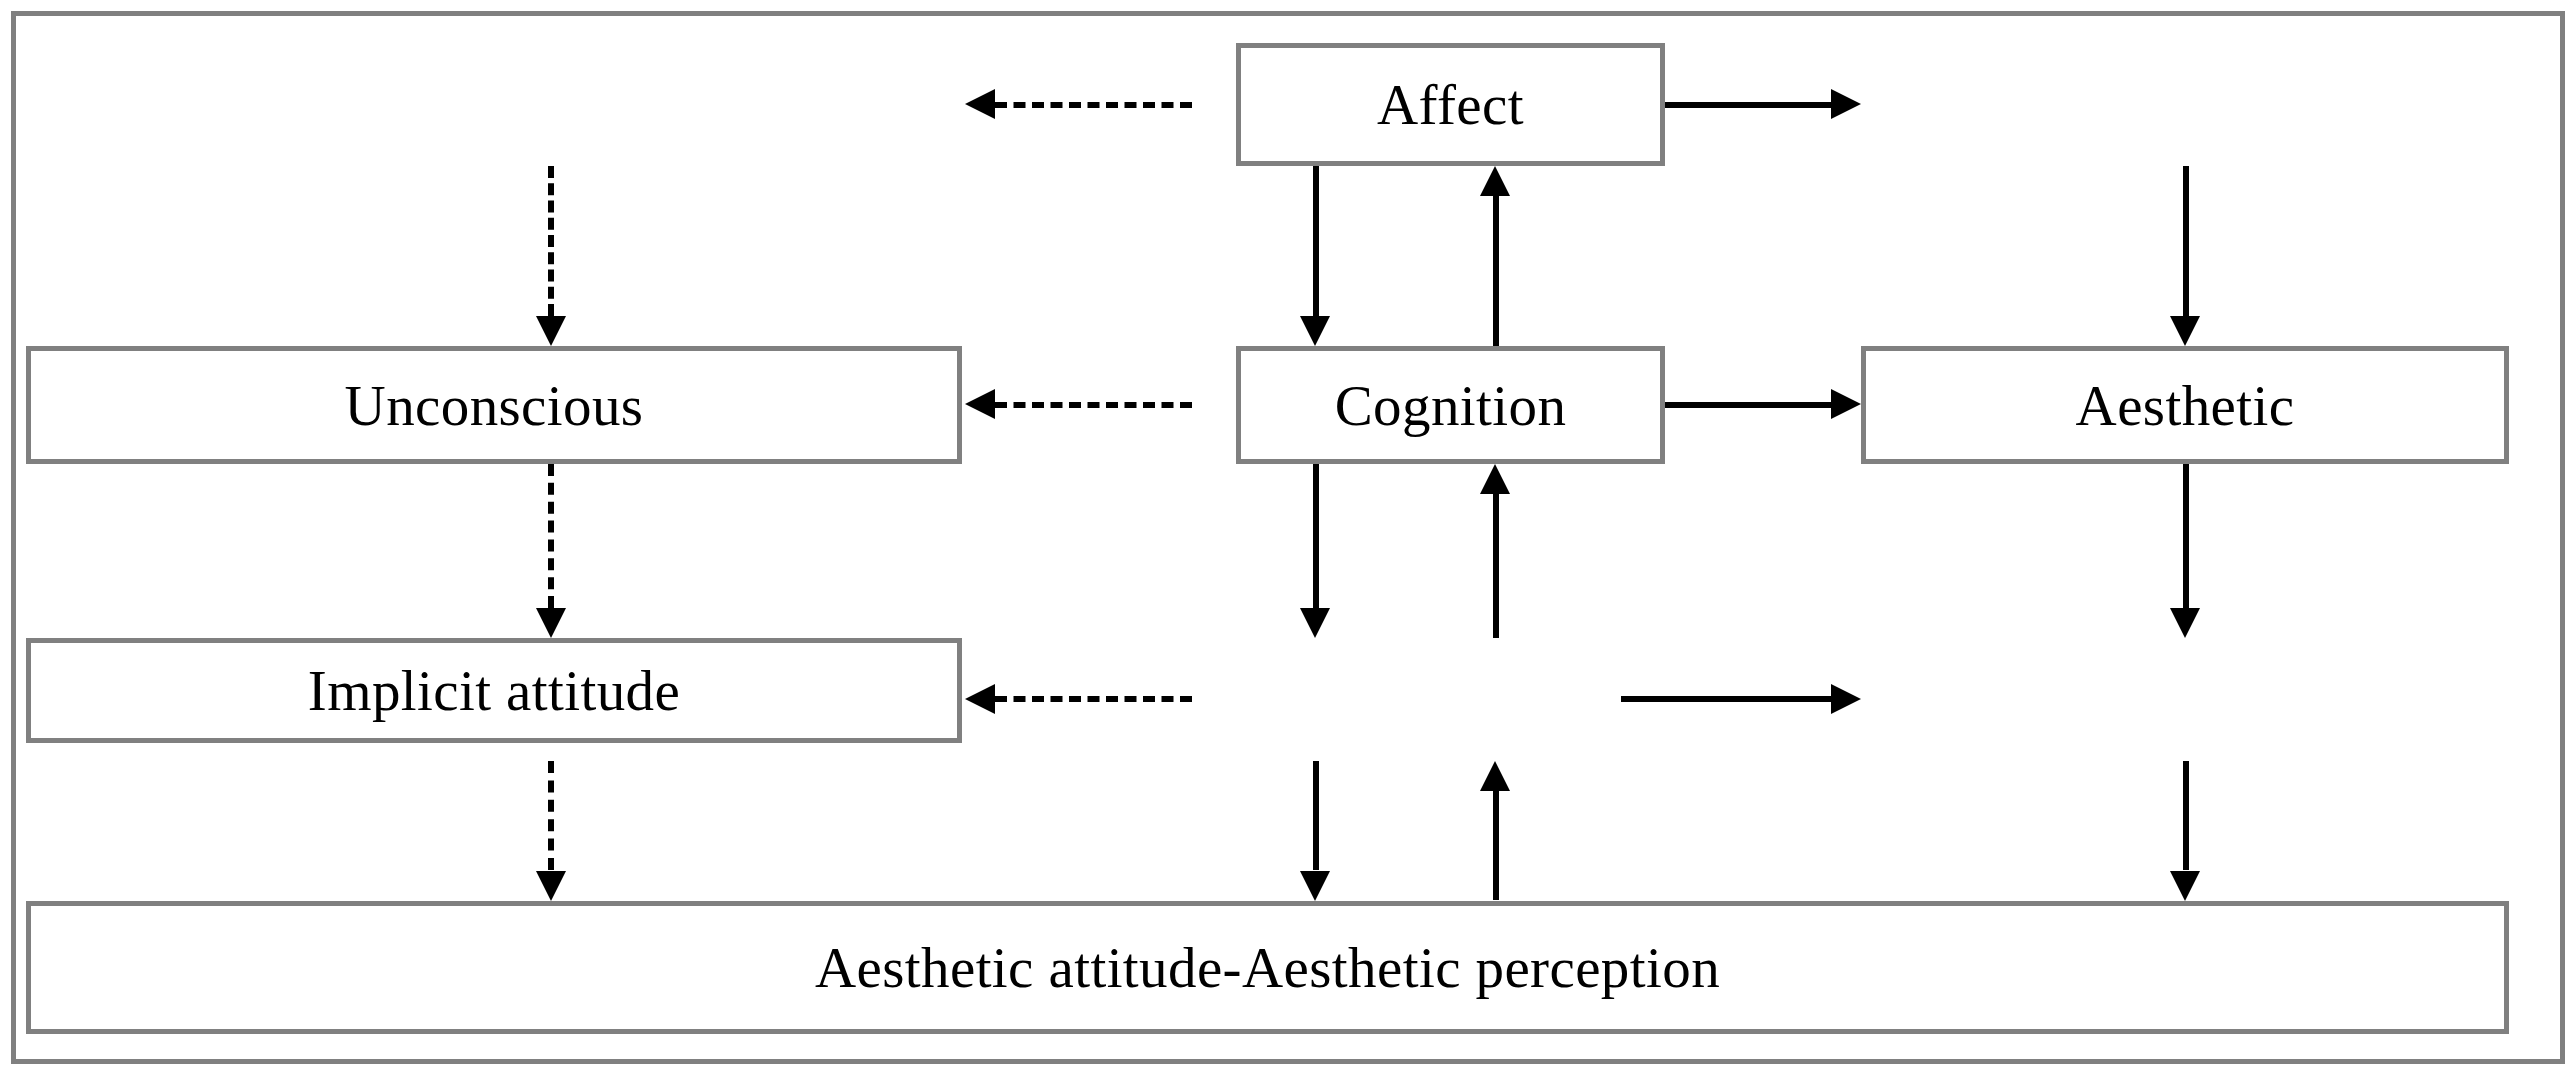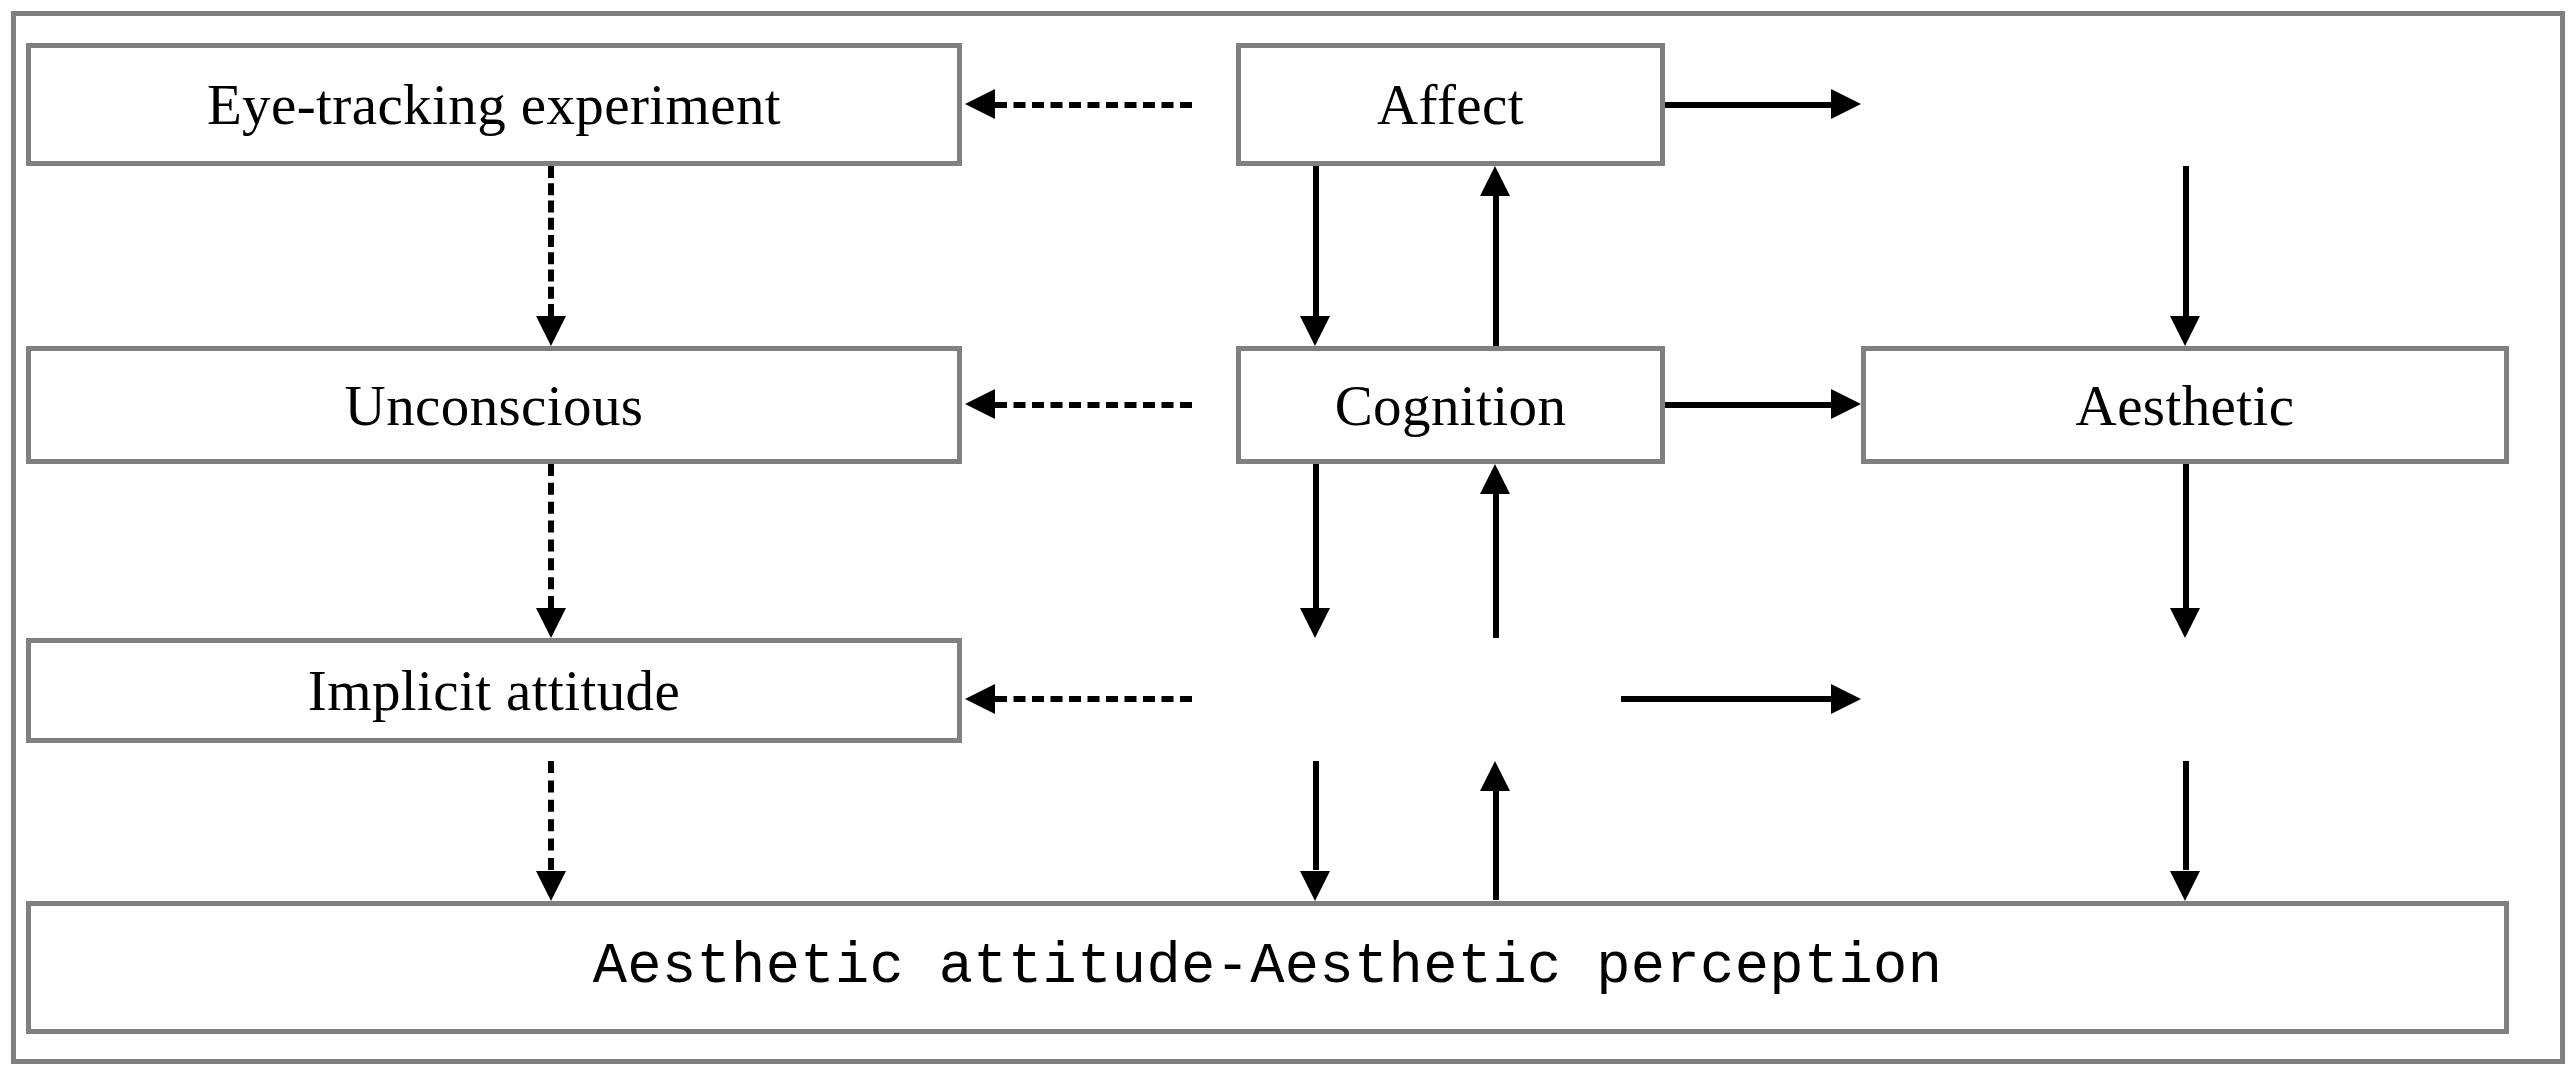--- a/index.html
+++ b/index.html
@@ -47,21 +47,21 @@
   
   .col-left   { left: 26px;   width: 936px; }
   .col-mid    { left: 1192px; width: 429px; margin-left: 44px;  }
   .col-right  { left: 1861px; width: 648px;  }
 
   .row1 { top: 43px;   height: 123px; }
   .row2 { top: 346px;  height: 118px; text-align: right; }
   .row3 { top: 638px;  height: 105px; }
   .row4 { top: 901px; height: 133px; }
 
-  .full-bottom { left: 26px; width: 2483px; font-family: Liberation Mono, monospace; }
+  .full-bottom { left: 26px; width: 2483px; }
 
   
   .vline {
     position: absolute;
     width: 6px;
     background: #000000;
     z-index: 2;
   }
   
   .hline {
@@ -172,23 +172,20 @@
 
   <div class="vline" style="left:2183px; top:166px; height:150px;"></div>
   <div class="arrow-down" style="left:2170px; top:316px;"></div>
 
   <div class="vline" style="left:2183px; top:464px; height:144px;"></div>
   <div class="arrow-down" style="left:2170px; top:608px;"></div>
 
   <div class="vline" style="left:2183px; top:761px; height:109px;"></div>
   <div class="arrow-down" style="left:2170px; top:871px;"></div>
 
-  <div class="node col-left row1">
-    <span class="label">Eye-tracking experiment</span>
-  </div>
   <div class="node col-mid row1">
     <span class="label">Affect</span>
   </div>
 
   <div class="node col-left row2">
     <span class="label">Unconscious</span>
   </div>
   <div class="node col-mid row2">
     <span class="label">Cognition</span>
   </div>

